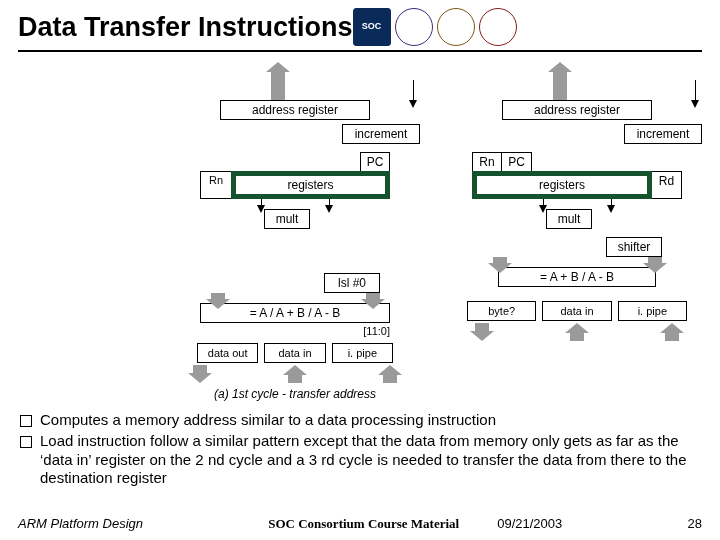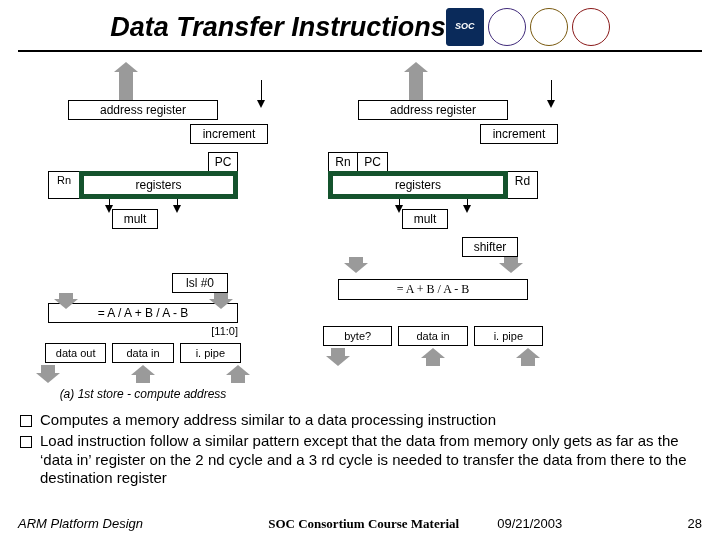--- a/index.html
+++ b/index.html
@@ -16,22 +16,21 @@
   .slide {
     width: 720px;
     height: 540px;
     position: relative;
     padding: 8px 18px 10px 18px;
     box-sizing: border-box;
   }
   .header {
     display: flex;
     align-items: center;
-    justify-content: center;
-    font-style: italic;
+    justify-content: flex-start;
   }
   .title {
     font-size: 27px;
     font-weight: bold;
   }
   .logos {
     display: flex;
     align-items: center;
     gap: 4px;
   }
@@ -53,22 +52,22 @@
   .logo.purple { color: #402a7a; border-color:#402a7a;}
   .logo.gold { color:#7a5a10; border-color:#7a5a10;}
   .logo.red { color:#8a1a1a; border-color:#8a1a1a;}
   hr.rule {
     border: none;
     border-top: 2px solid #000;
     margin: 4px 0 8px 0;
   }
   .diagrams {
     display: flex;
-    justify-content: flex-start;
-    gap: 40px;
+    justify-content: flex-end;
+    gap: 32px;
     margin-top: 4px;
   }
   .diagram {
     width: 250px;
     position: relative;
   }
   .dbox {
     border: 1px solid #000;
     background: #fff;
     font-size: 12px;
@@ -245,21 +244,21 @@
           </div>
         <div class="wide-arrow-up">
             <div class="head"></div>
             <div class="shaft" style="height:8px;"></div>
           </div>
         <div class="wide-arrow-up">
             <div class="head"></div>
             <div class="shaft" style="height:8px;"></div>
           </div>
       </div>
-      <div class="caption">(a) 1st store - compute address</div>
+      <div class="caption">(a) 1st cycle - transfer address</div>
     </div>
 
     <div class="diagram">
       <div class="toprow">
         <div class="wide-arrow-up" style="height:38px;">
           <div class="head"></div>
             <div class="shaft" style="height:28px;"></div>
         </div>
         <div style="flex:0 0 8px;"></div>
         <div style="width:14px;height:20px;">
@@ -306,21 +305,21 @@
       <div style="height:10px; display:flex; justify-content:center; gap:60px;">
         <div class="wide-arrow-down">
             <div class="shaft" style="height:6px;"></div>
             <div class="head"></div>
           </div>
         <div class="wide-arrow-down">
             <div class="shaft" style="height:6px;"></div>
             <div class="head"></div>
           </div>
       </div>
-      <div class="dbox" style="width:190px;margin:12px auto;font-family:Liberation Serif, serif;">= A + B / A - B</div>
+      <div class="dbox" style="width:158px;margin:0 auto;">= A + B / A - B</div>
       <div style="height:14px;"></div>
       <div class="triple-row" style="width:220px;margin:0 auto;">
         <div class="dbox">byte?</div>
         <div class="dbox">data in</div>
         <div class="dbox">i. pipe</div>
       </div>
       <div class="row" style="gap:36px; margin-top:2px;">
         <div class="wide-arrow-down">
             <div class="shaft" style="height:8px;"></div>
             <div class="head"></div>

